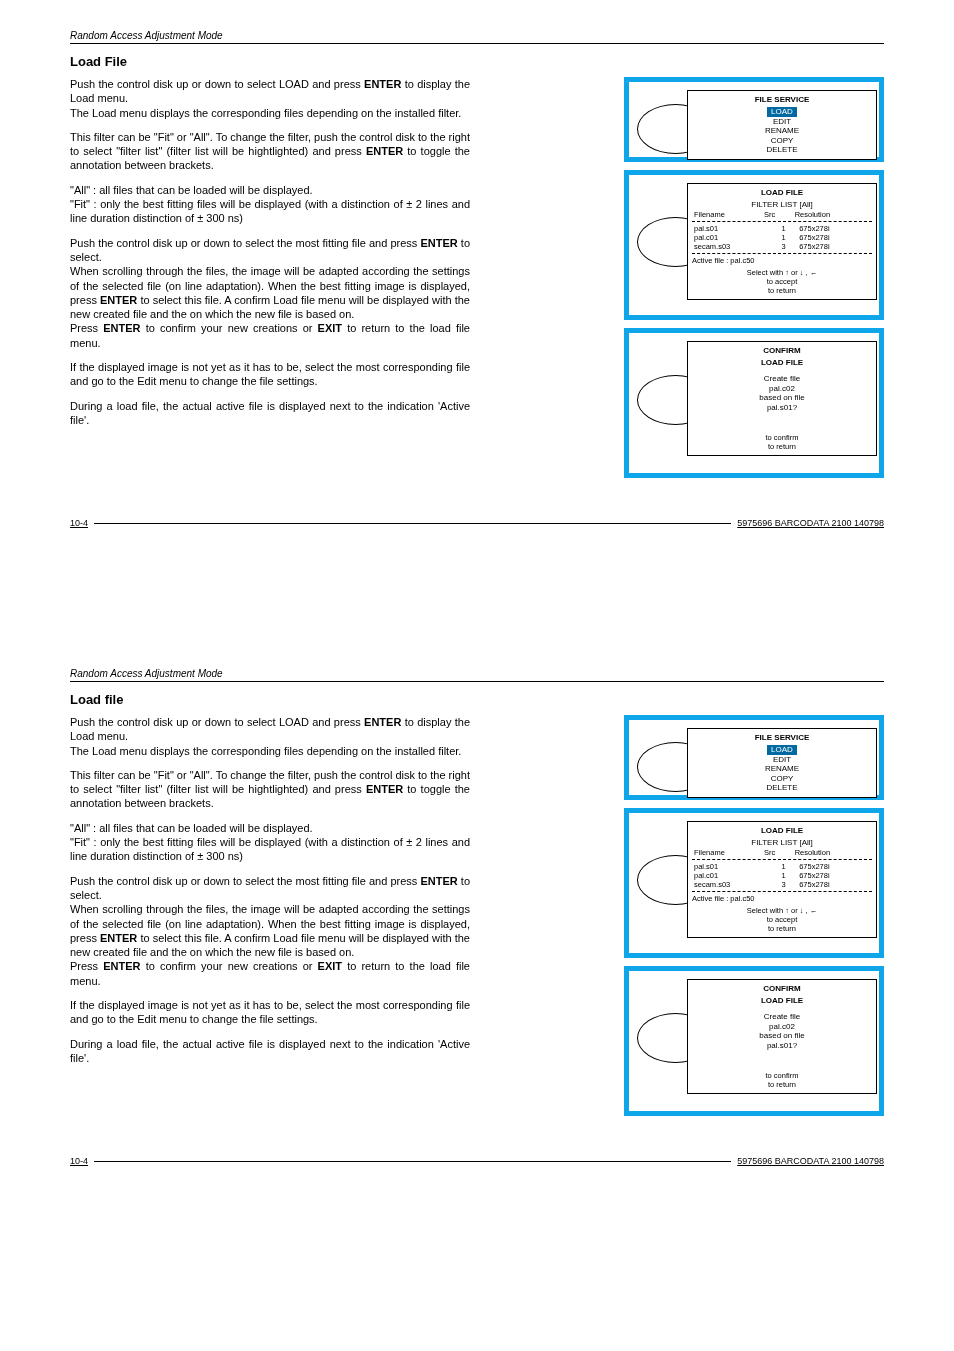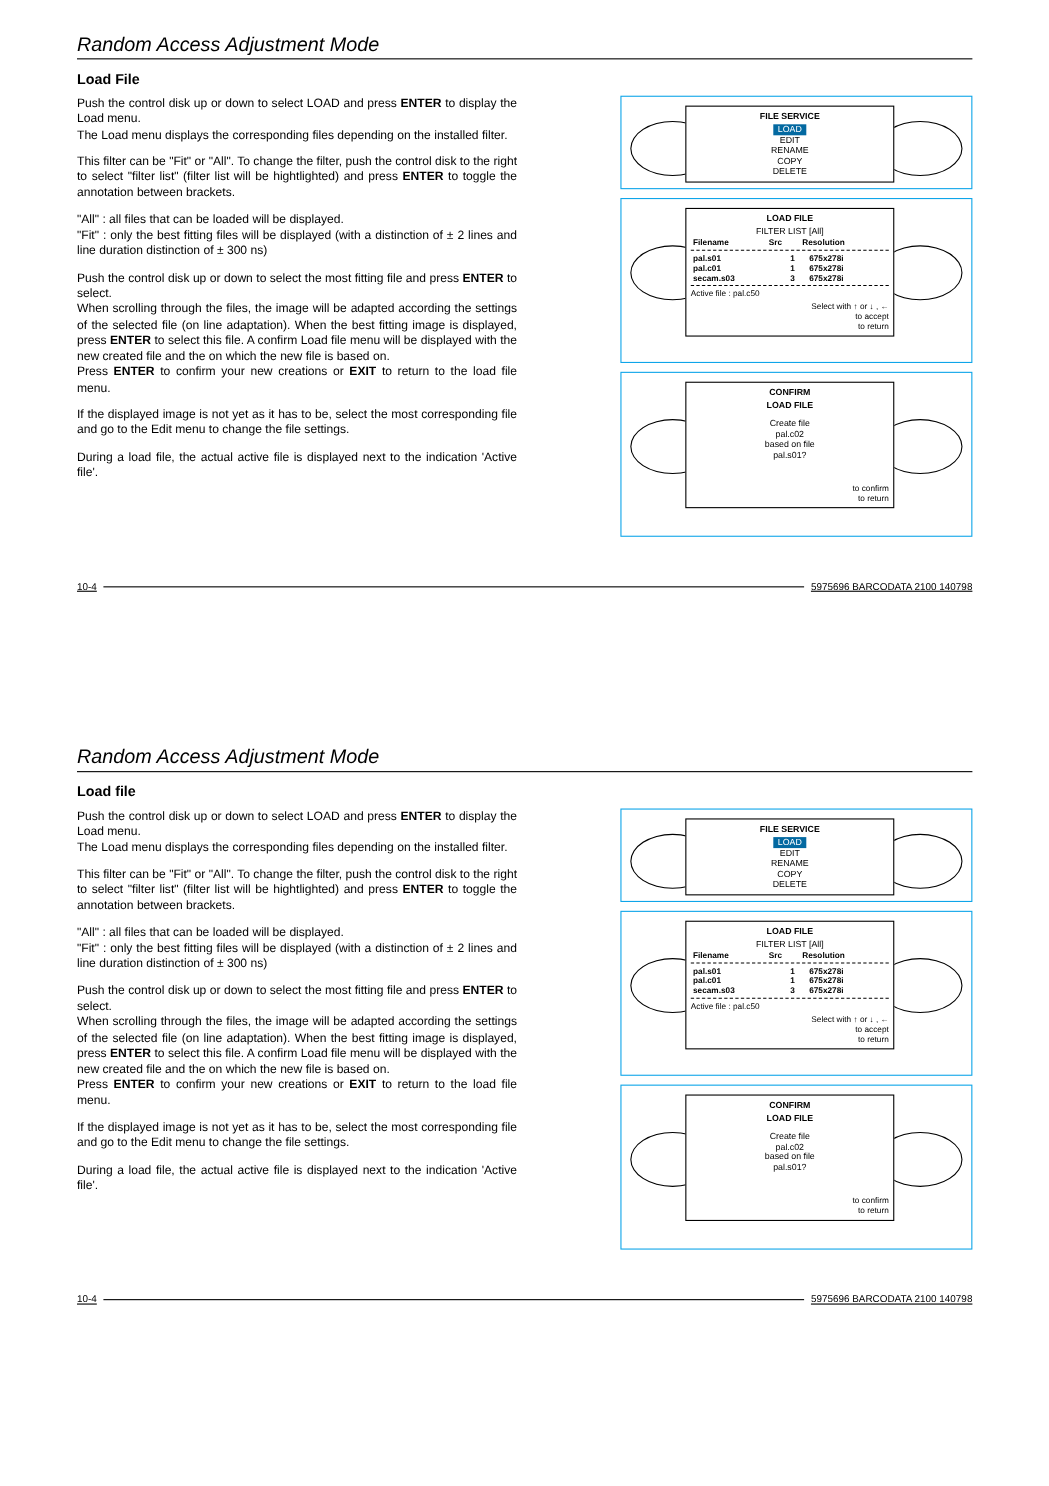--- a/index.html
+++ b/index.html
@@ -11,21 +11,21 @@
     background: #fff;
   }
   .page {
     width: 954px;
     box-sizing: border-box;
     padding: 30px 70px 30px 70px;
     position: relative;
   }
   .section-title {
     font-style: italic;
-    font-size: 18px;
+    font-size: 10px;
     border-bottom: 1px solid #000;
     padding-bottom: 2px;
     margin-bottom: 10px;
   }
   .heading {
     font-weight: bold;
     font-size: 13px;
     margin-bottom: 8px;
   }
   .content-row {
@@ -41,22 +41,22 @@
     margin: 0 0 10px 0;
   }
   .diagram-col {
     flex: 1;
     display: flex;
     flex-direction: column;
     gap: 8px;
     align-items: flex-end;
   }
   .diagram-box {
-    border: 1px solid #0ea5e9;
-    width: 320px;
+    border: 5px solid #0ea5e9;
+    width: 260px;
     position: relative;
     padding: 8px;
     box-sizing: border-box;
   }
   .inner-menu {
     border: 1px solid #000;
     margin-left: 50px;
     width: 180px;
     position: relative;
     font-size: 8px;
@@ -88,29 +88,29 @@
     z-index: 0;
   }
   .load-table {
     font-size: 7.5px;
     text-align: left;
     width: 100%;
     border-collapse: collapse;
   }
   .load-table th, .load-table td {
     padding: 0 2px;
-    font-weight: bold;
+    font-weight: normal;
   }
   .dashed-line {
     border-top: 1px dashed #000;
     margin: 2px 0;
   }
   .hint {
     font-size: 7.5px;
-    text-align: right;
+    text-align: center;
     line-height: 1.2;
     margin-top: 3px;
   }
   .footer {
     display: flex;
     align-items: center;
     margin-top: 40px;
     font-size: 9px;
     text-decoration: underline;
   }

